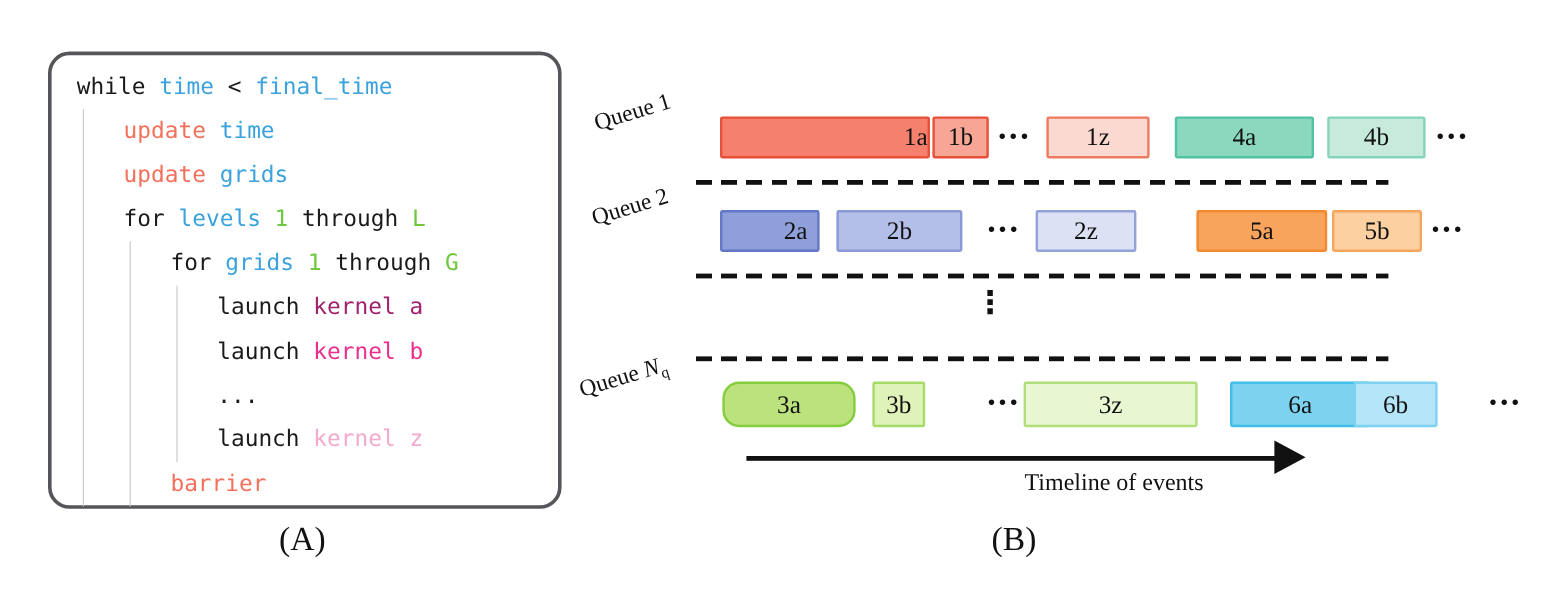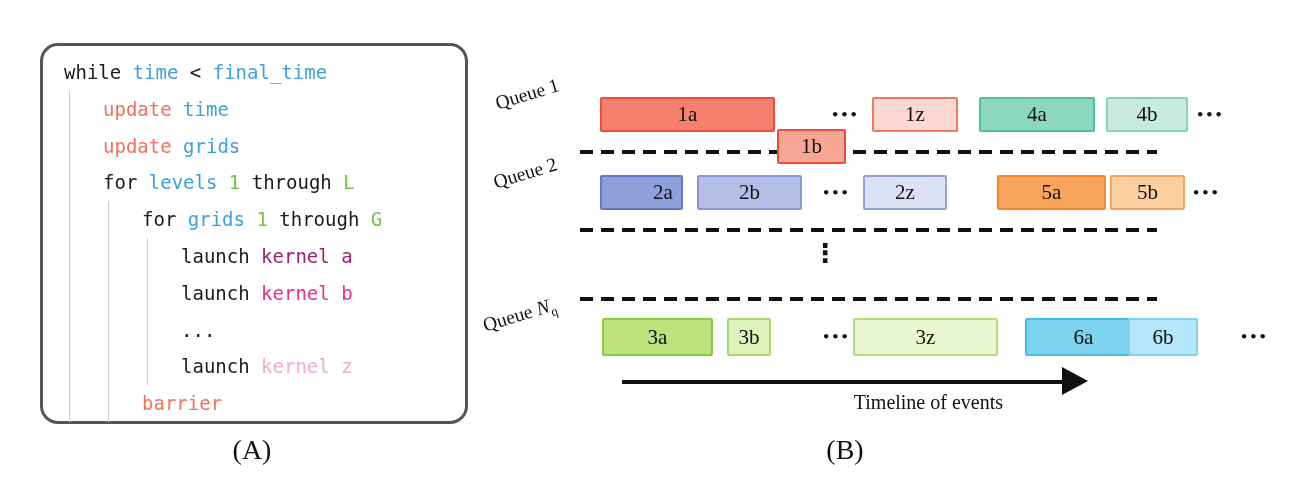--- a/index.html
+++ b/index.html
@@ -48,37 +48,37 @@
   <div id="timeline">
     <div class="vdots" id="vdots" style="left: 812px; top: 240px;">⋮</div>
     <div class="arrow-line"></div>
     <div class="arrow-head"></div>
     <div class="tl-label">Timeline of events</div>
     <div class="caption caption-b">(B)</div>
   <div class="sep" style="top: 150px;"></div>
       <div class="sep" style="top: 228px;"></div>
       <div class="sep" style="top: 297px;"></div>
       <div class="qlabel" style="left: 496px; top: 93px;"><span>Queue 1</span></div>
-      <div class="task" style="left: 600px; top: 97px; width: 175px; height: 35px; background: rgb(245, 128, 110); border-color: rgb(232, 80, 58); line-height: 31px;">1a</div>
-      <div class="task" style="left: 777px; top: 97px; width: 69px; height: 35px; background: rgb(247, 165, 149); border-color: rgb(232, 80, 58); line-height: 31px; margin-top: 32px;">1b</div>
+      <div class="task" style="left: 600px; top: 97px; width: 175px; height: 35px; background: rgb(245, 128, 110); border-color: rgb(232, 80, 58); line-height: 31px; text-align: right;">1a</div>
+      <div class="task" style="left: 777px; top: 97px; width: 47px; height: 35px; background: rgb(247, 165, 149); border-color: rgb(232, 80, 58); line-height: 31px;">1b</div>
       <span class="dots" style="left: 831px; top: 97px; line-height: 35px;">•••</span>
       <div class="task" style="left: 872px; top: 97px; width: 86px; height: 35px; background: rgb(251, 217, 208); border-color: rgb(238, 122, 95); line-height: 31px;">1z</div>
       <div class="task" style="left: 979px; top: 97px; width: 116px; height: 35px; background: rgb(139, 216, 190); border-color: rgb(80, 193, 162); line-height: 31px;">4a</div>
       <div class="task" style="left: 1106px; top: 97px; width: 82px; height: 35px; background: rgb(199, 234, 221); border-color: rgb(132, 212, 188); line-height: 31px;">4b</div>
       <span class="dots" style="left: 1196px; top: 97px; line-height: 35px;">•••</span>
       <div class="qlabel" style="left: 494px; top: 172px;"><span>Queue 2</span></div>
       <div class="task" style="left: 600px; top: 175px; width: 83px; height: 35px; background: rgb(143, 159, 218); border-color: rgb(101, 119, 199); line-height: 31px; padding-left: 43px;">2a</div>
       <div class="task" style="left: 697px; top: 175px; width: 105px; height: 35px; background: rgb(179, 191, 231); border-color: rgb(138, 153, 214); line-height: 31px;">2b</div>
       <span class="dots" style="left: 822px; top: 175px; line-height: 35px;">•••</span>
       <div class="task" style="left: 863px; top: 175px; width: 84px; height: 35px; background: rgb(220, 225, 243); border-color: rgb(147, 161, 217); line-height: 31px;">2z</div>
       <div class="task" style="left: 997px; top: 175px; width: 109px; height: 35px; background: rgb(249, 164, 92); border-color: rgb(242, 137, 48); line-height: 31px;">5a</div>
       <div class="task" style="left: 1110px; top: 175px; width: 75px; height: 35px; background: rgb(252, 208, 161); border-color: rgb(245, 165, 92); line-height: 31px;">5b</div>
       <span class="dots" style="left: 1192px; top: 175px; line-height: 35px;">•••</span>
       <div class="qlabel" style="left: 484px; top: 315px;"><span>Queue </span><i>N</i><sub>q</sub></div>
-      <div class="task" style="left: 602px; top: 318px; width: 111px; height: 38px; background: rgb(187, 226, 125); border-color: rgb(132, 205, 60); line-height: 34px;">3a</div>
+      <div class="task" style="left: 602px; top: 318px; width: 111px; height: 38px; background: rgb(187, 226, 125); border-color: rgb(132, 205, 60); line-height: 34px; border-radius: 14px;">3a</div>
       <div class="task" style="left: 727px; top: 318px; width: 44px; height: 38px; background: rgb(223, 242, 186); border-color: rgb(166, 219, 103); line-height: 34px;">3b</div>
       <span class="dots" style="left: 822px; top: 318px; line-height: 38px;">•••</span>
       <div class="task" style="left: 853px; top: 318px; width: 145px; height: 38px; background: rgb(233, 246, 210); border-color: rgb(175, 222, 123); line-height: 34px;">3z</div>
       <div class="task" style="left: 1025px; top: 318px; width: 117px; height: 38px; background: rgb(125, 210, 240); border-color: rgb(66, 190, 234); line-height: 34px;">6a</div>
       <div class="task" style="left: 1128px; top: 318px; width: 70px; height: 38px; background: rgb(181, 229, 248); border-color: rgb(125, 210, 240); line-height: 34px;">6b</div>
       <span class="dots" style="left: 1240px; top: 318px; line-height: 38px;">•••</span>
     </div>
 
 </div>
 

